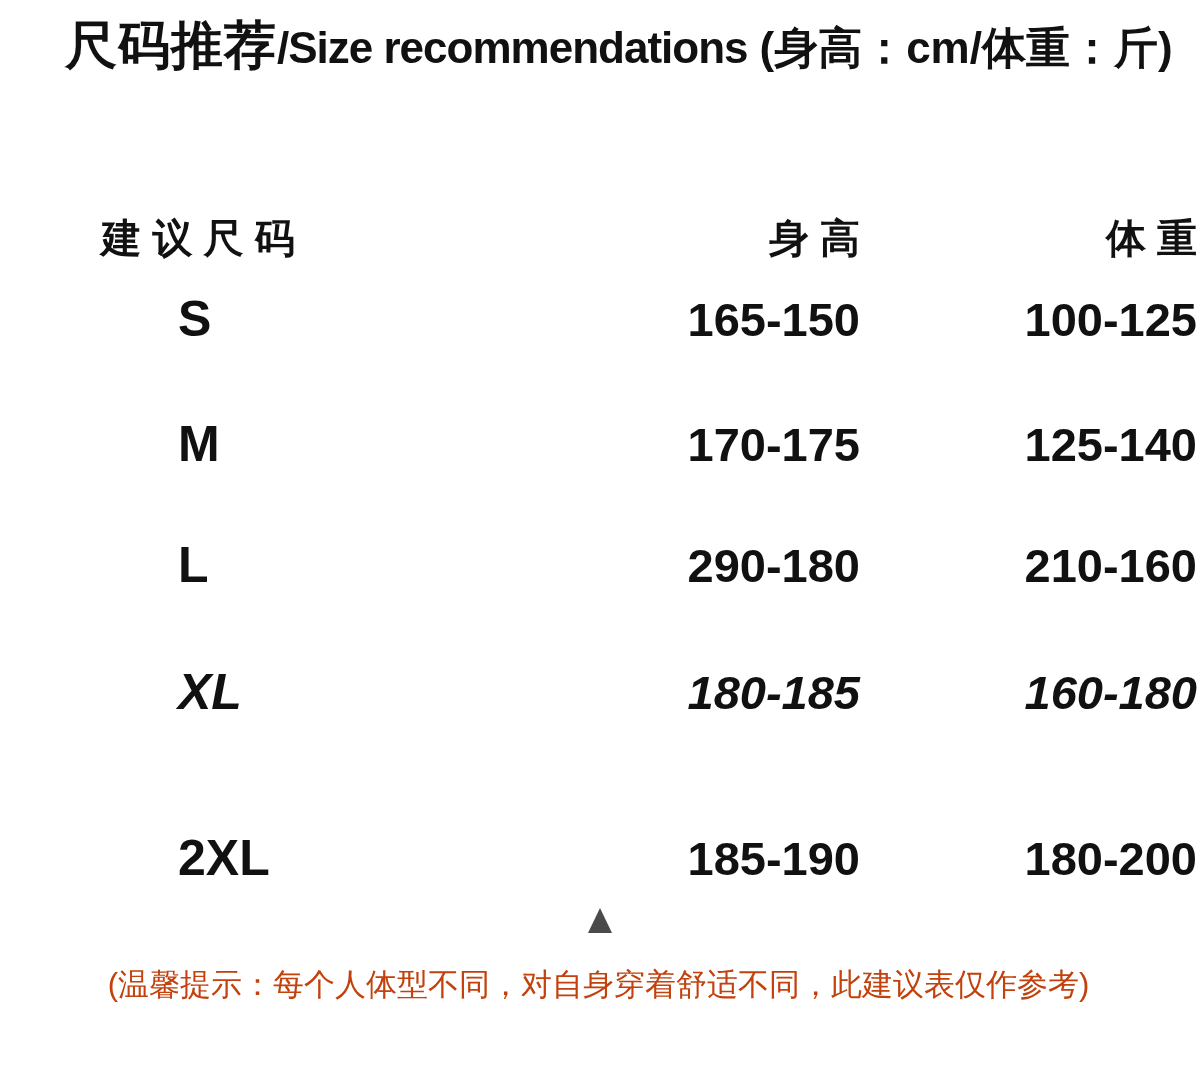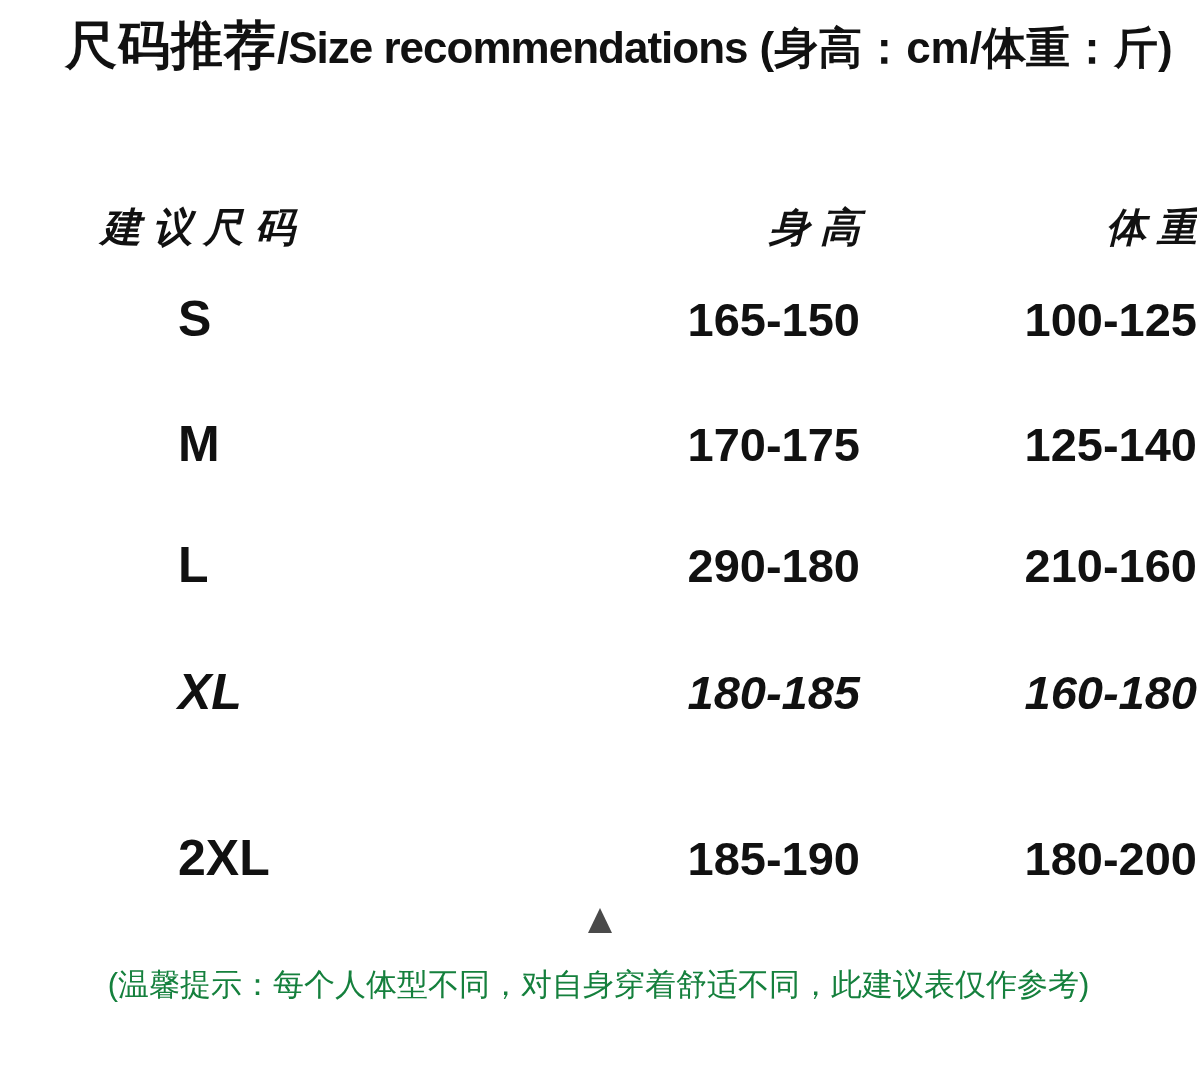--- a/index.html
+++ b/index.html
@@ -36,21 +36,21 @@
   
   .row {
     position: absolute;
     left: 0;
     width: 1197px;
     height: 70px;
     display: grid;
     grid-template-columns: 420px 440px 337px;
     align-items: center;
   }
-  .r-header { top: 192px; font-style: italic; }
+  .r-header { top: 203px; }
   .r-0 { top: 284px; }
   .r-1 { top: 409px; }
   .r-2 { top: 530px; }
   .r-3 { top: 657px; font-style: italic; }
   .r-4 { top: 779px; margin-top: 44px; }
 
   .cell { white-space: nowrap; }
   .th {
     font-size: 40px;
     font-weight: 700;
@@ -81,21 +81,21 @@
     border-bottom: 25px solid #4a4a4a;
   }
   .note {
     position: absolute;
     top: 963px;
     left: 0;
     width: 1197px;
     text-align: center;
     font-size: 31px;
     line-height: 1.4;
-    color: #15803d;
+    color: #c2410c;
     white-space: nowrap;
   }
 </style>
 </head>
 <body>
 
 <div class="page">
 
   <h1 class="title">
     <span class="t-cn">尺码推荐</span><span class="t-en">/Size recommendations</span><span class="t-unit">(身高：cm/体重：斤)</span>

